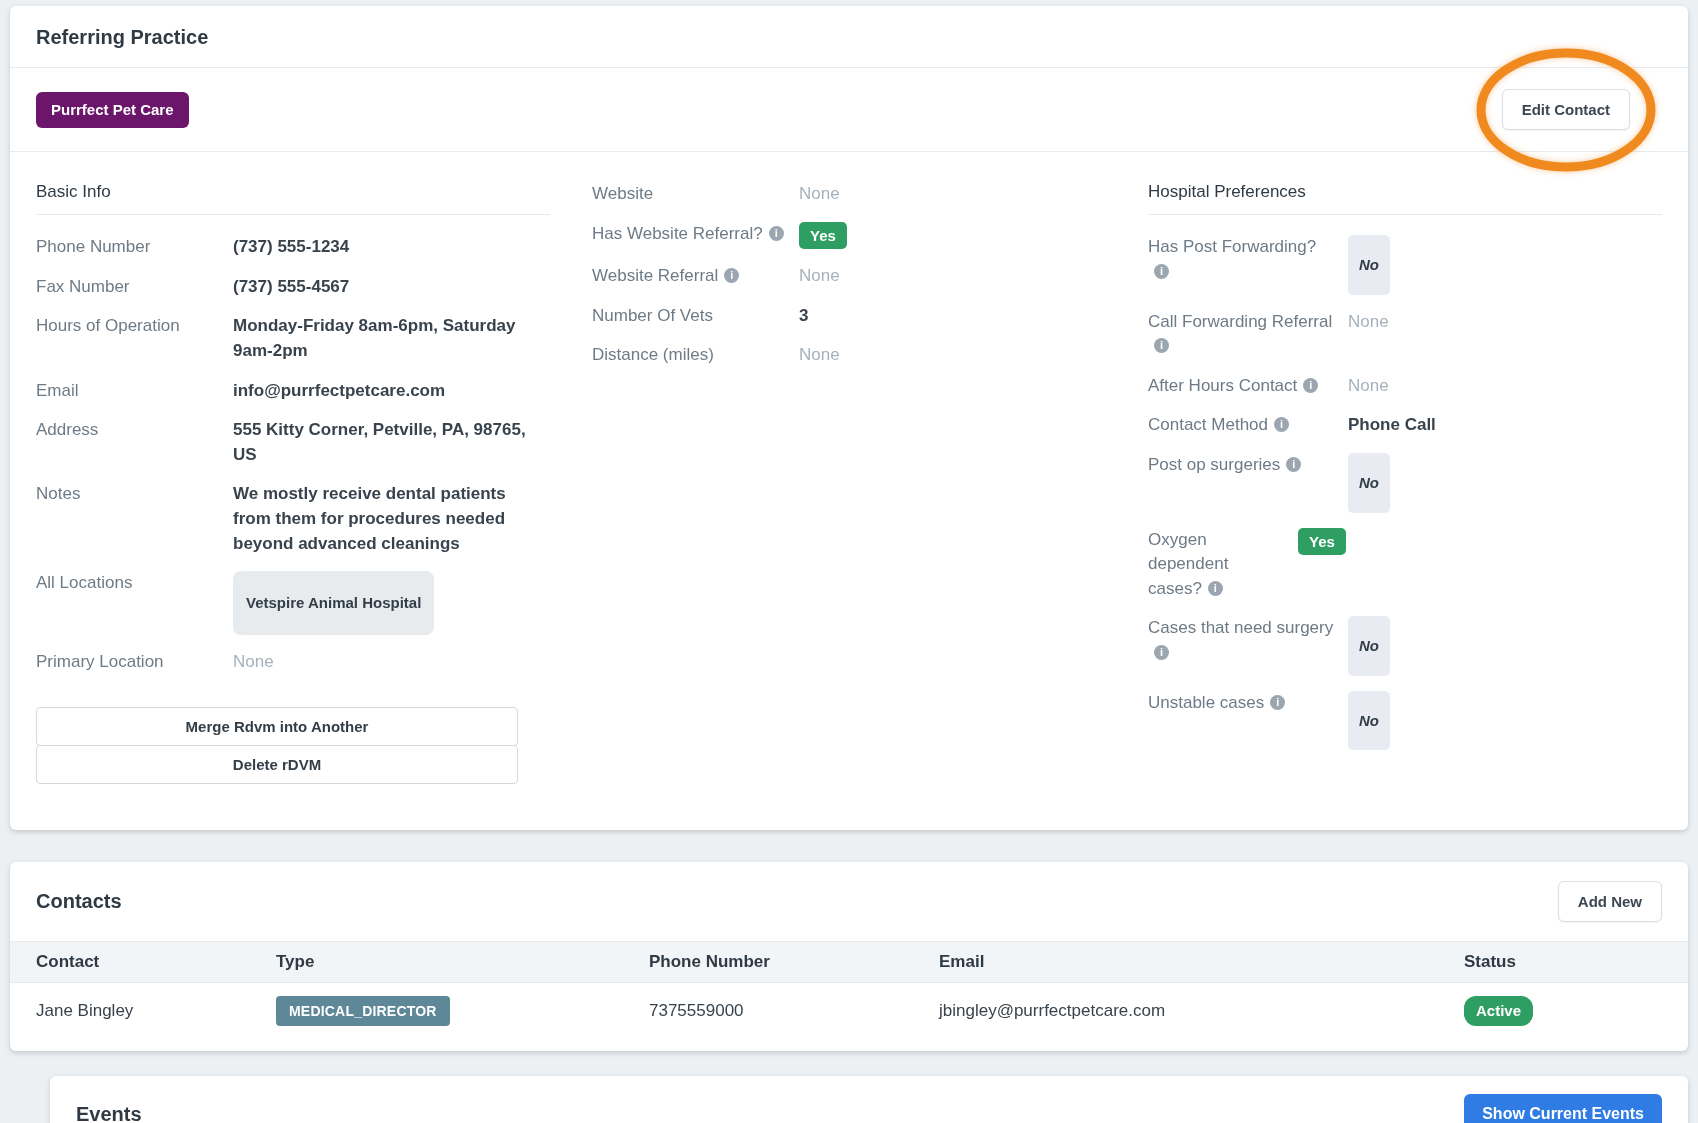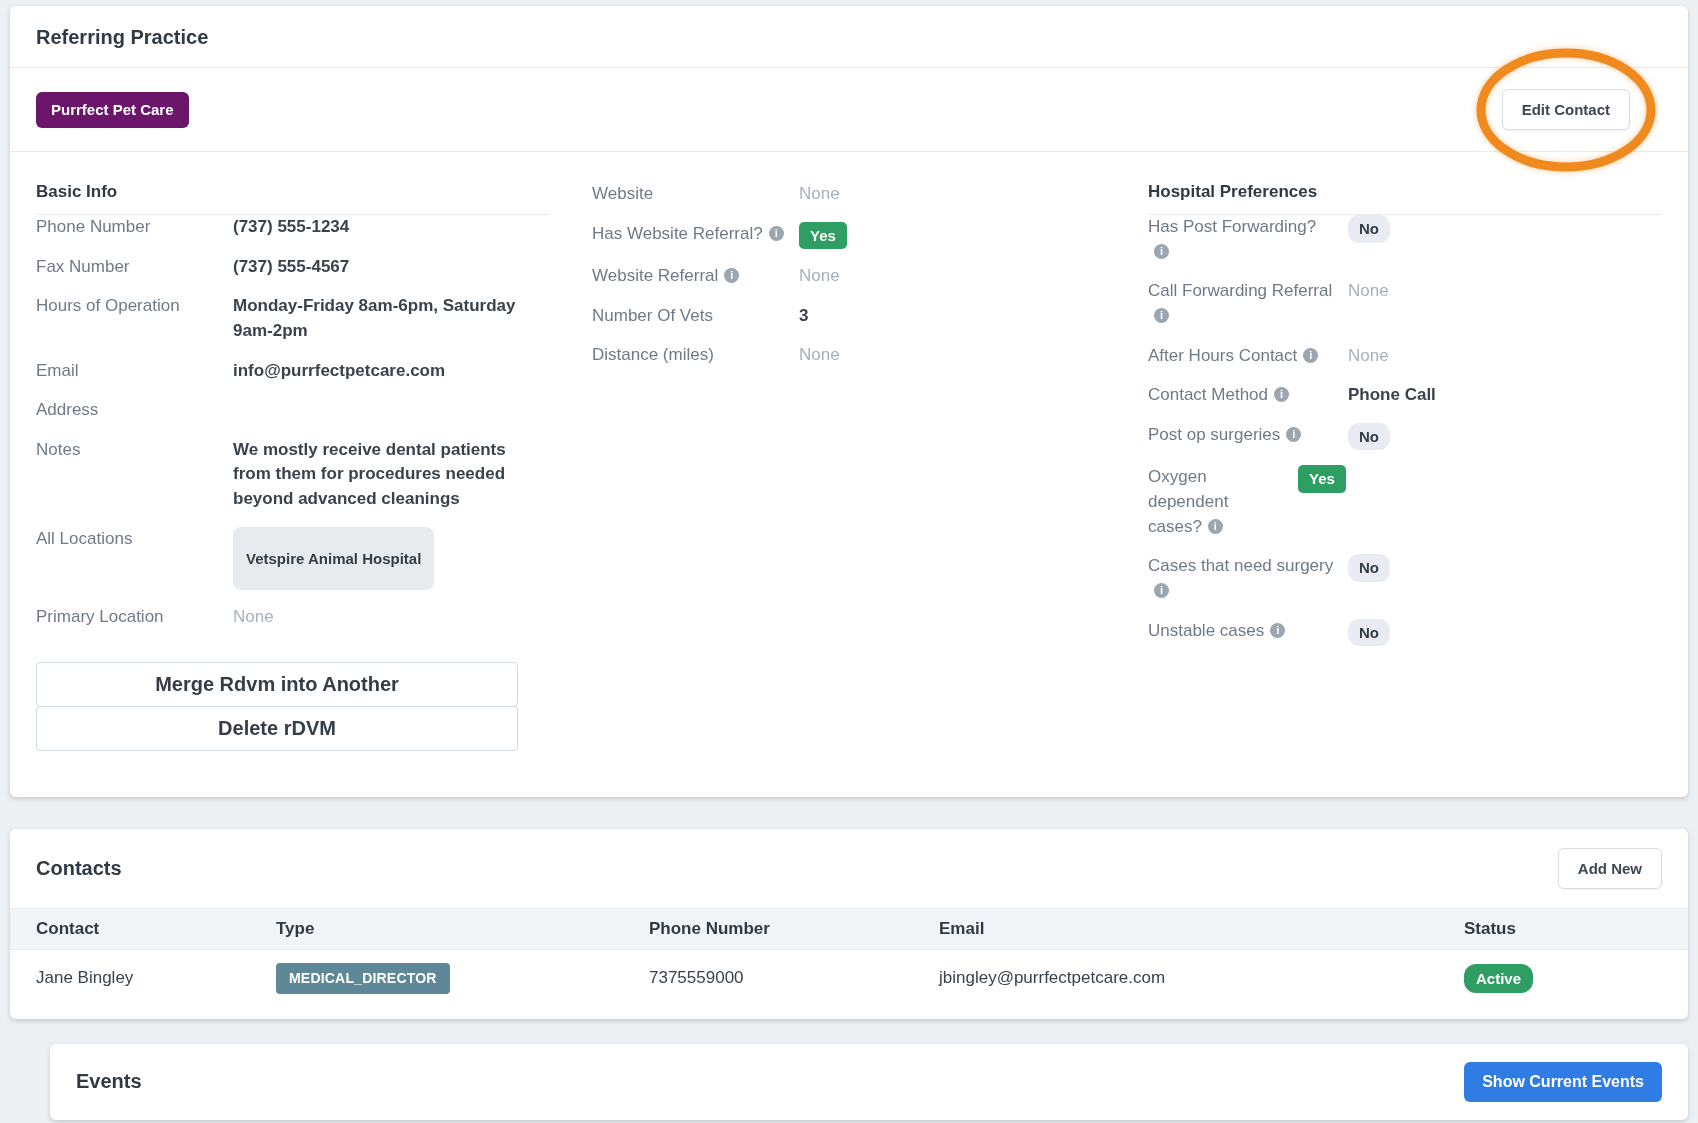--- a/index.html
+++ b/index.html
@@ -41,54 +41,54 @@
     transform:translate(-50%,-50%);
     width:192px; height:134px;
     pointer-events:none; z-index:5;
     filter:blur(.6px) drop-shadow(0 0 3px rgba(240,137,30,.45));
   }
   .card1-body {
     display:grid; grid-template-columns:1fr 1fr 1fr; column-gap:42px;
     padding:30px 26px 46px;
   }
   .col-heading {
-    font-size:17px; font-weight:700; color:#2f3a44;
-    padding-bottom:12px; border-bottom:1px solid #e7ebee; 
+    font-size:17px; font-weight:400; color:#2f3a44;
+    padding-bottom:12px; border-bottom:1px solid #e7ebee; margin-bottom:20px;
   }
   .info-row { display:flex; align-items:flex-start; margin-bottom:15px; line-height:1.45; }
   .info-label { color:#6e7b87; flex-shrink:0; padding-right:12px; }
   .w-basic .info-label { width:197px; }
   .w-more  .info-label { width:207px; }
   .w-hosp  .info-label { width:200px; }
   .w-hosp  .info-row.narrow-label .info-label { width:150px; }
   .info-value { font-weight:700; color:#39434d; max-width:312px; }
   .v-muted { color:#a6b1bb; font-weight:400; }
   .badge-yes {
     display:inline-block; background:#2f9e63; color:#fff; font-weight:700;
     font-size:15px; padding:4px 11px; border-radius:5px; line-height:1.3;
   }
   .badge-no {
     display:inline-block; background:#e9ebf3; color:#333e48; font-weight:700;
-    font-size:15px; padding:4px 11px; border-radius:11px; line-height:1.3;
+    font-size:15px; padding:20px 11px; border-radius:5px; line-height:1.3;font-style:italic;
   }
   .pill-location {
     display:inline-block; background:#e8ebee; color:#333e48; font-weight:700;
     font-size:15px; padding:22px 13px; border-radius:8px; line-height:1.3;
   }
   .info-i {
     display:inline-block; width:15px; height:15px; border-radius:50%;
     background:#9ba6b0; color:#fff; font-size:11px; font-weight:700;
     line-height:15px; text-align:center; margin-left:6px; vertical-align:2px;
     cursor:pointer;
   }
   .info-i::after { content:"i"; }
   .stack-btns { margin-top:32px; max-width:482px; }
   .btn-block {
     display:block; width:100%; background:#fff; border:1px solid #d3dae0;
-    border-radius:4px; font-weight:700; font-size:20px; color:#333e48;
+    border-radius:4px; font-weight:700; font-size:15px; color:#333e48;
     padding:10px 8px; cursor:pointer; text-align:center; font-family:inherit;
   }
   .btn-block + .btn-block { margin-top:-1px; }
   
   .card-contacts { margin-top:32px; padding-bottom:12px; }
   .contacts-head {
     display:flex; justify-content:space-between; align-items:center;
     padding:19px 26px;
     border-radius:28px;
   }
@@ -159,20 +159,21 @@
         <div class="info-row">
           <span class="info-label">Hours of Operation</span>
           <span class="info-value">Monday-Friday 8am-6pm, Saturday 9am-2pm</span>
         </div>
         <div class="info-row">
           <span class="info-label">Email</span>
           <span class="info-value">info@purrfectpetcare.com</span>
         </div>
         <div class="info-row">
           <span class="info-label">Address</span>
+          <span class="info-value">555 Kitty Corner, Petville, PA, 98765, US</span>
         </div>
         <div class="info-row">
           <span class="info-label">Notes</span>
           <span class="info-value">We mostly receive dental patients from them for procedures needed beyond advanced cleanings</span>
         </div>
         <div class="info-row">
           <span class="info-label">All Locations</span>
           <span class="pill-location">Vetspire Animal Hospital</span>
         </div>
         <div class="info-row">

